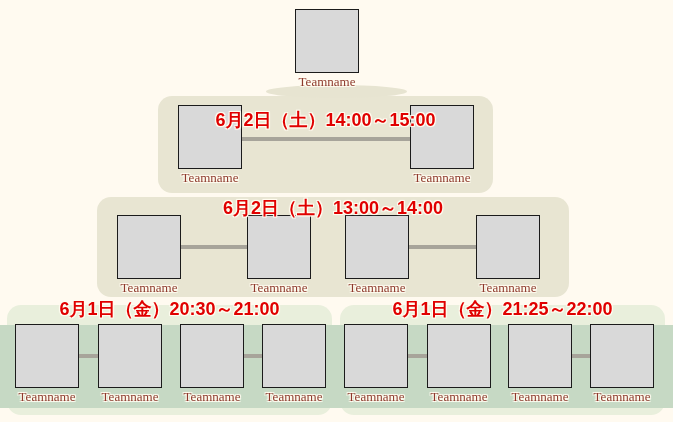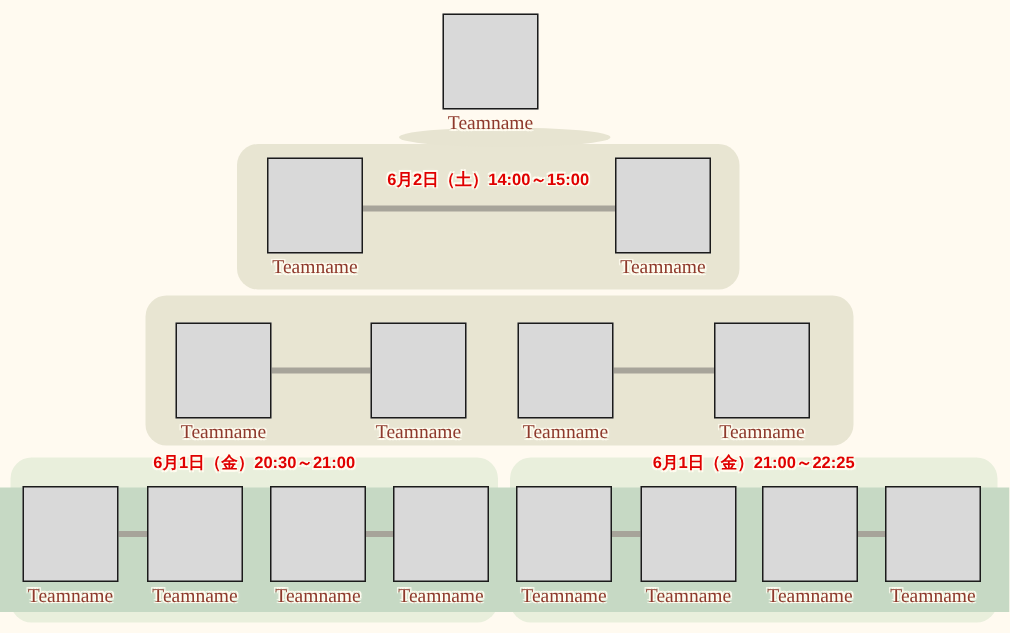--- a/index.html
+++ b/index.html
@@ -20,21 +20,21 @@
 
   
   .tbox{position:absolute;width:64px;height:64px;background:#d9d9d9;
         border:1.5px solid #1b1b1b;box-sizing:border-box;z-index:4;}
 
   
   .conn{position:absolute;height:4px;background:#a7a49a;z-index:3;}
 
   
   .rtitle{position:absolute;z-index:5;text-align:center;
-          font-size:11px;font-weight:bold;color:#e00000;line-height:17px;
+          font-size:18px;font-weight:bold;color:#e00000;line-height:17px;
           font-family:"Liberation Sans",sans-serif;
           text-shadow:-1px -1px 0 #fffcf0,1px -1px 0 #fffcf0,-1px 1px 0 #fffcf0,
                       1px 1px 0 #fffcf0,0 0 3px #fffcf0;}
 
   
   .tlabel{position:absolute;z-index:5;transform:translateX(-50%);
           font-family:"Liberation Serif","DejaVu Serif",serif;
           font-size:13px;color:#8e392c;white-space:nowrap;
           text-shadow:-1px -1px 0 #fffcf0,1px -1px 0 #fffcf0,-1px 1px 0 #fffcf0,
                       1px 1px 0 #fffcf0,0 0 3px #fffcf0;}
@@ -55,20 +55,21 @@
   <div class="tbox" style="left:295px;top:9px;"></div>
   <div class="tlabel" style="left:327px;top:74px;">Teamname</div>
 
   <div class="rtitle" style="left:158px;top:112px;width:335px;">6月2日（土）14:00～15:00</div>
   <div class="conn" style="left:242px;top:137px;width:168px;"></div>
   <div class="tbox" style="left:178px;top:105px;"></div>
   <div class="tlabel" style="left:210px;top:170px;">Teamname</div>
   <div class="tbox" style="left:410px;top:105px;"></div>
   <div class="tlabel" style="left:442px;top:170px;">Teamname</div>
 
+  <div class="rtitle" style="left:97px;top:200px;width:472px;">6月2日（土）13:00～14:00</div>
   <div class="conn" style="left:181px;top:245px;width:66px;"></div>
   <div class="conn" style="left:409px;top:245px;width:67px;"></div>
   <div class="tbox" style="left:117px;top:215px;"></div>
   <div class="tlabel" style="left:149px;top:280px;">Teamname</div>
   <div class="tbox" style="left:247px;top:215px;"></div>
   <div class="tlabel" style="left:279px;top:280px;">Teamname</div>
   <div class="tbox" style="left:345px;top:215px;"></div>
   <div class="tlabel" style="left:377px;top:280px;">Teamname</div>
   <div class="tbox" style="left:476px;top:215px;"></div>
   <div class="tlabel" style="left:508px;top:280px;">Teamname</div>
@@ -78,21 +79,21 @@
   <div class="conn" style="left:244px;top:354px;width:18px;"></div>
   <div class="tbox" style="left:15px;top:324px;"></div>
   <div class="tlabel" style="left:47px;top:389px;">Teamname</div>
   <div class="tbox" style="left:98px;top:324px;"></div>
   <div class="tlabel" style="left:130px;top:389px;">Teamname</div>
   <div class="tbox" style="left:180px;top:324px;"></div>
   <div class="tlabel" style="left:212px;top:389px;">Teamname</div>
   <div class="tbox" style="left:262px;top:324px;"></div>
   <div class="tlabel" style="left:294px;top:389px;">Teamname</div>
 
-  <div class="rtitle" style="left:340px;top:301px;width:325px;">6月1日（金）21:00～22:25</div>
+  <div class="rtitle" style="left:340px;top:301px;width:325px;">6月1日（金）21:25～22:00</div>
   <div class="conn" style="left:408px;top:354px;width:19px;"></div>
   <div class="conn" style="left:572px;top:354px;width:18px;"></div>
   <div class="tbox" style="left:344px;top:324px;"></div>
   <div class="tlabel" style="left:376px;top:389px;">Teamname</div>
   <div class="tbox" style="left:427px;top:324px;"></div>
   <div class="tlabel" style="left:459px;top:389px;">Teamname</div>
   <div class="tbox" style="left:508px;top:324px;"></div>
   <div class="tlabel" style="left:540px;top:389px;">Teamname</div>
   <div class="tbox" style="left:590px;top:324px;"></div>
   <div class="tlabel" style="left:622px;top:389px;">Teamname</div>

